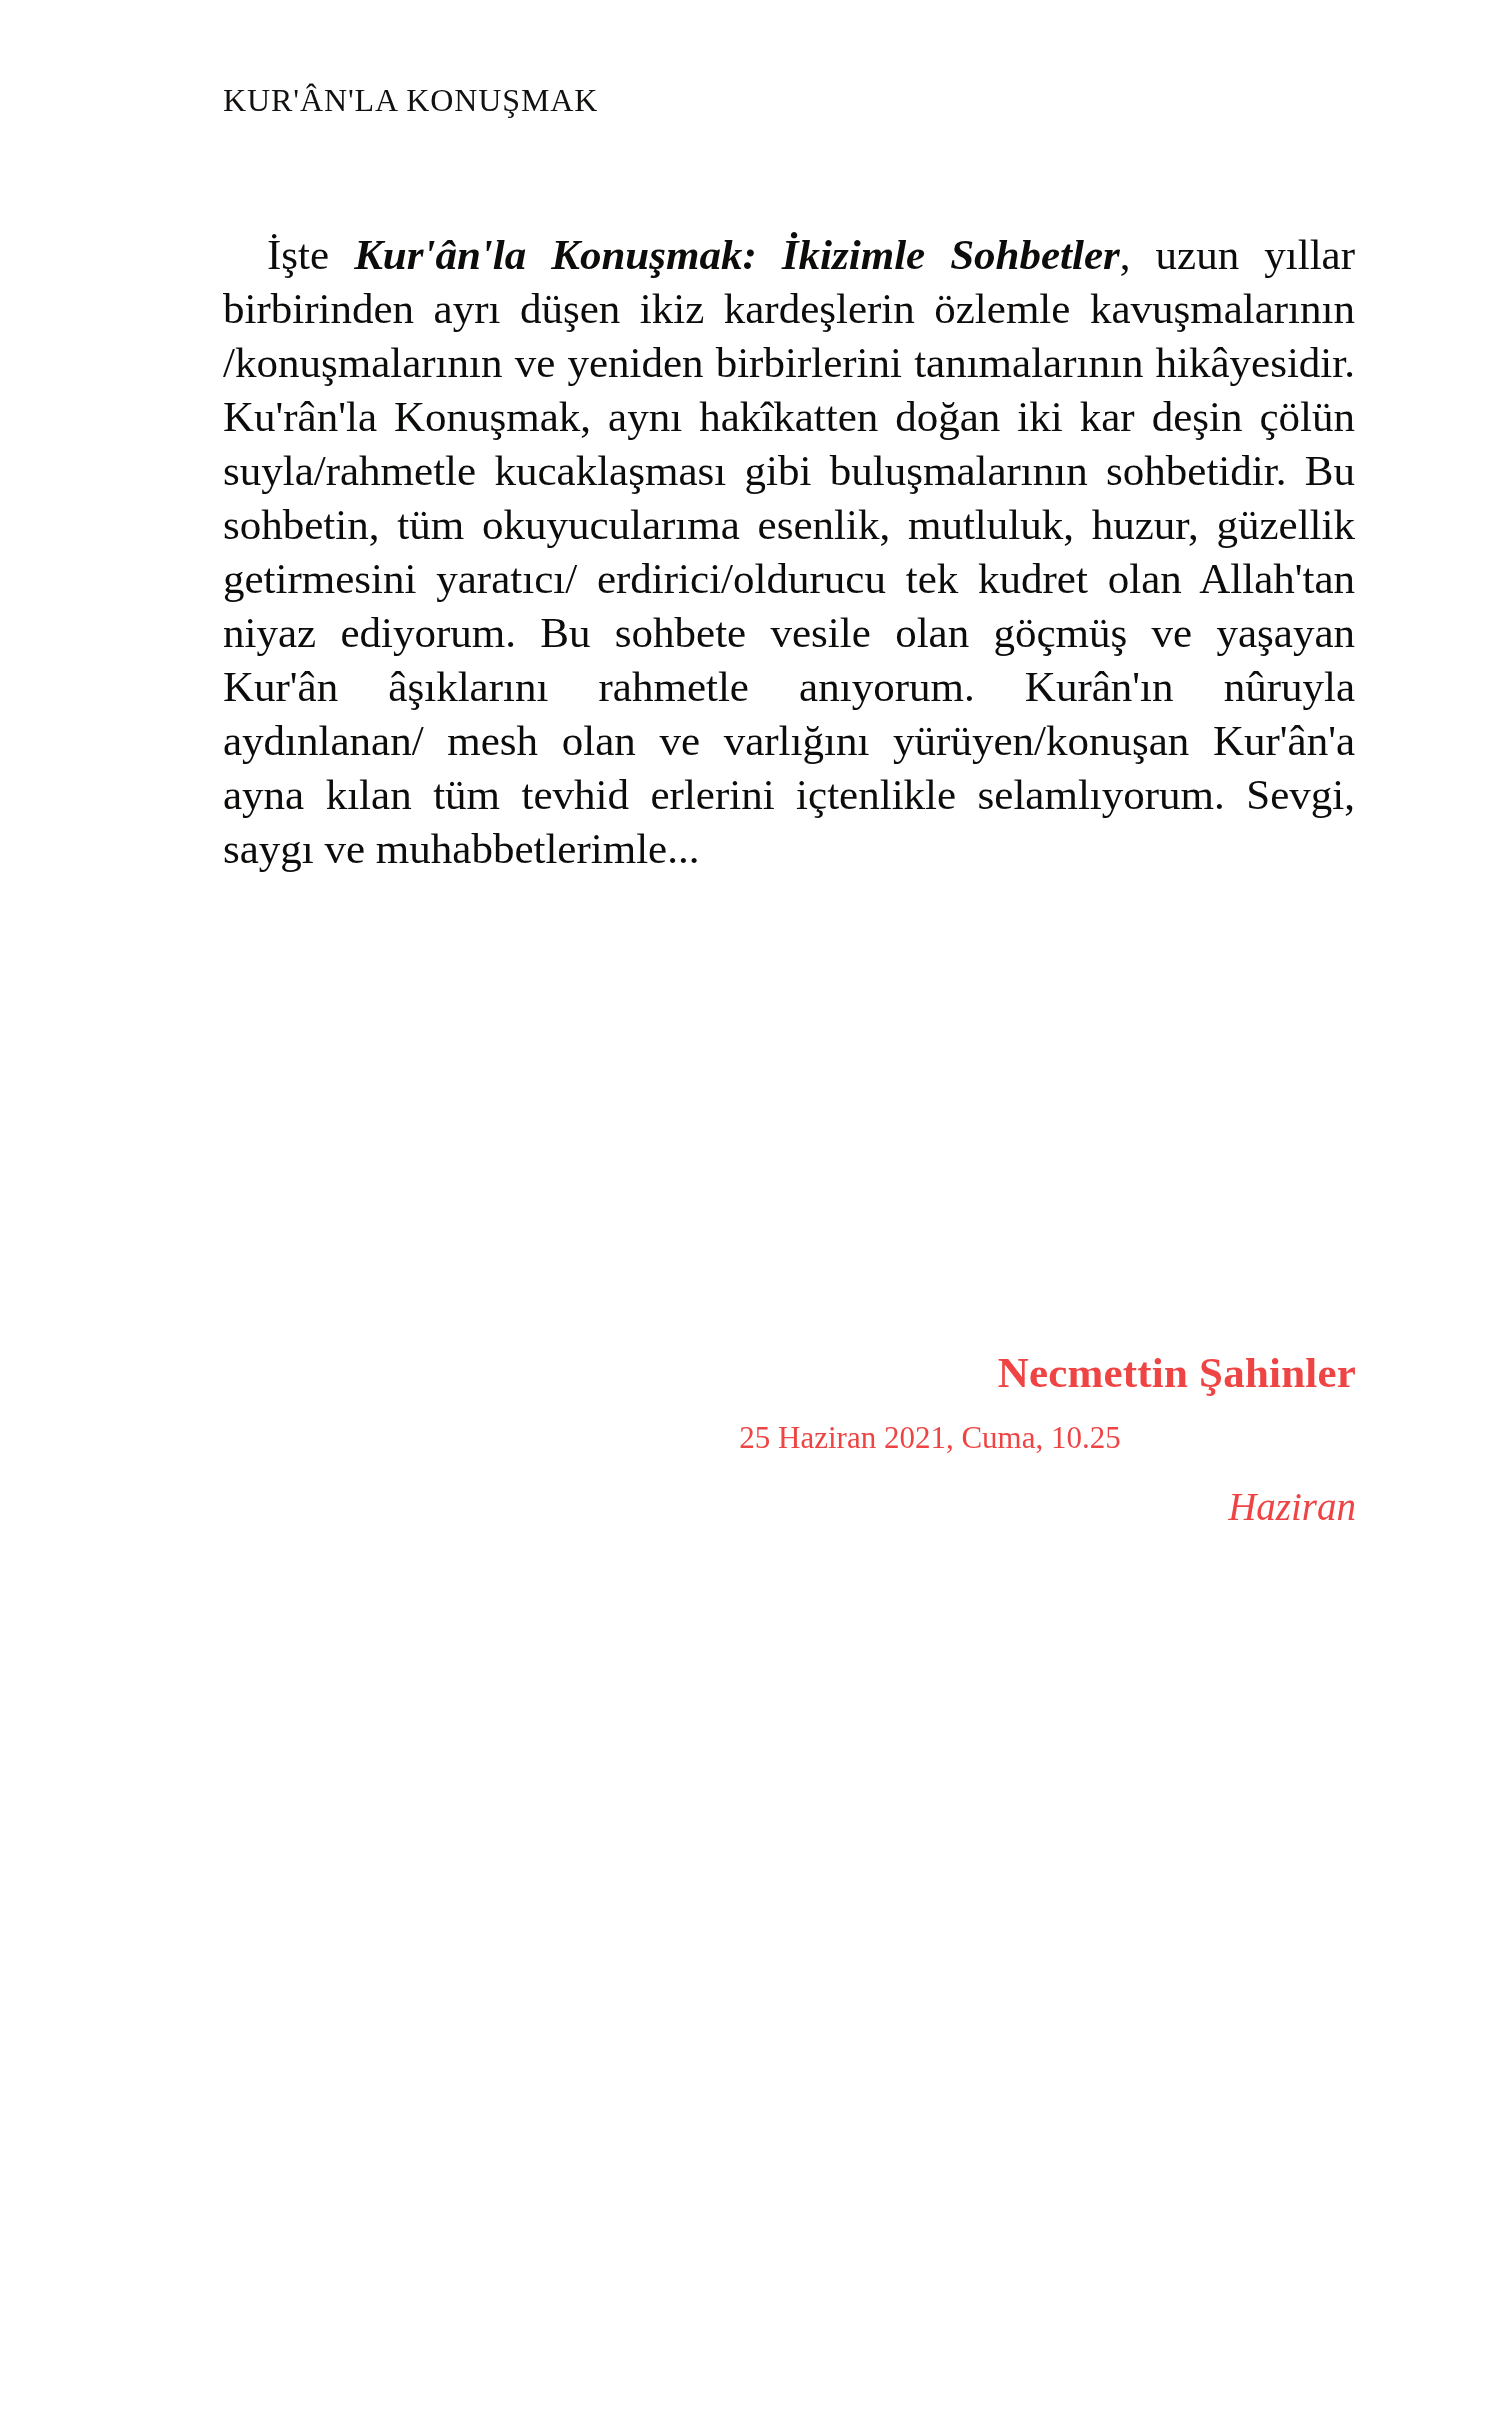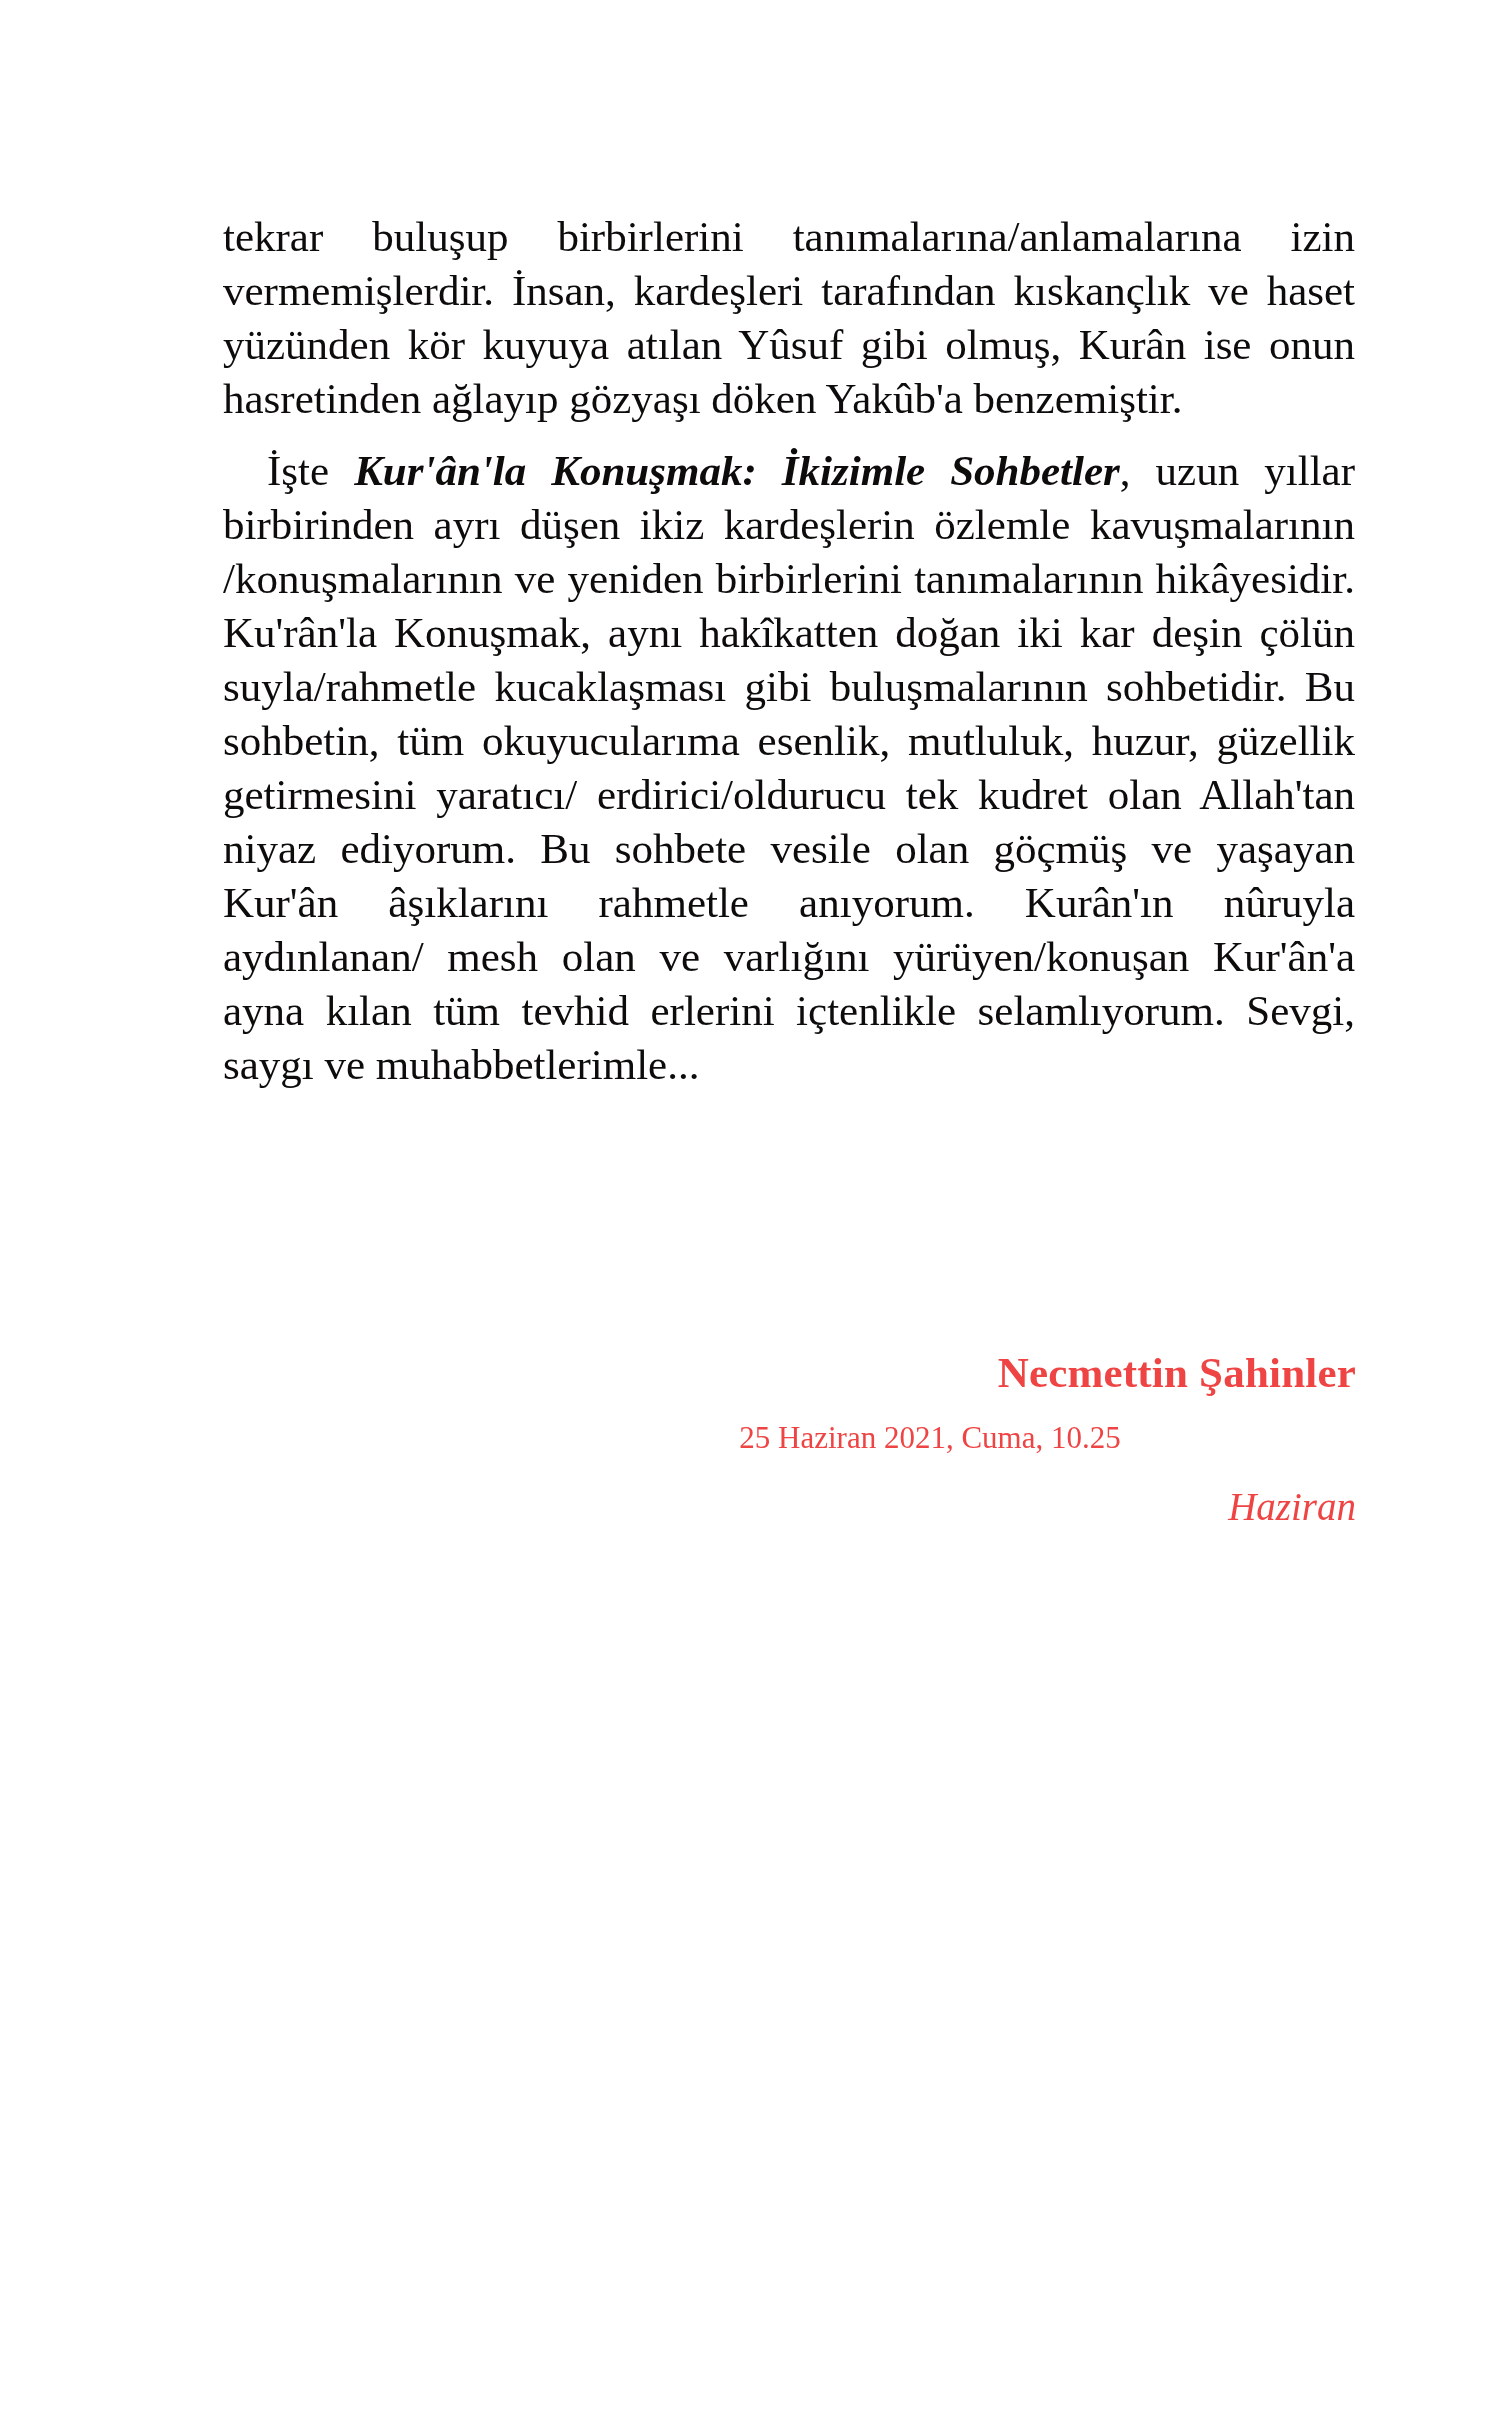--- a/index.html
+++ b/index.html
@@ -94,24 +94,24 @@
     font-size: 39px;
     line-height: 68px;
     font-style: italic;
   }
 </style>
 </head>
 <body>
 
 <div class="page">
 
+  <div class="running-header">KUR'ÂN'LA KONUŞMAK</div>
 
   <div class="content">
 
-    <p class="para">tekrar buluşup birbirlerini tanımalarına/anlamalarına izin vermemişlerdir. İnsan, kardeşleri tarafından kıskançlık ve haset yüzünden kör kuyuya atılan Yûsuf gibi olmuş, Kurân ise onun hasretinden ağlayıp gözyaşı döken Yakûb'a benzemiştir.</p>
 
     <p class="para indented"><span>İşte </span><em class="work-title">Kur'ân'la Konuşmak: İkizimle Sohbetler</em><span>, uzun yıllar birbirinden ayrı düşen ikiz kardeşlerin özlemle kavuşmalarının /konuşmalarının ve yeniden birbirlerini tanımalarının hikâyesidir. Ku'rân'la Konuşmak, aynı hakîkatten doğan iki kar deşin çölün suyla/rahmetle kucaklaşması gibi buluşmalarının sohbetidir. Bu sohbetin, tüm okuyucularıma esenlik, mutluluk, huzur, güzellik getirmesini yaratıcı/ erdirici/oldurucu tek kudret olan Allah'tan niyaz ediyorum. Bu sohbete vesile olan göçmüş ve yaşayan Kur'ân âşıklarını rahmetle anıyorum. Kurân'ın nûruyla aydınlanan/ mesh olan ve varlığını yürüyen/konuşan Kur'ân'a ayna kılan tüm tevhid erlerini içtenlikle selamlıyorum. Sevgi, saygı ve muhabbetlerimle...</span></p>
 
   </div>
 
   <div class="signature">
     <div class="sig-name">Necmettin Şahinler</div>
     <div class="sig-date">25 Haziran 2021, Cuma, 10.25</div>
     <div class="sig-place">Haziran</div>
   </div>

